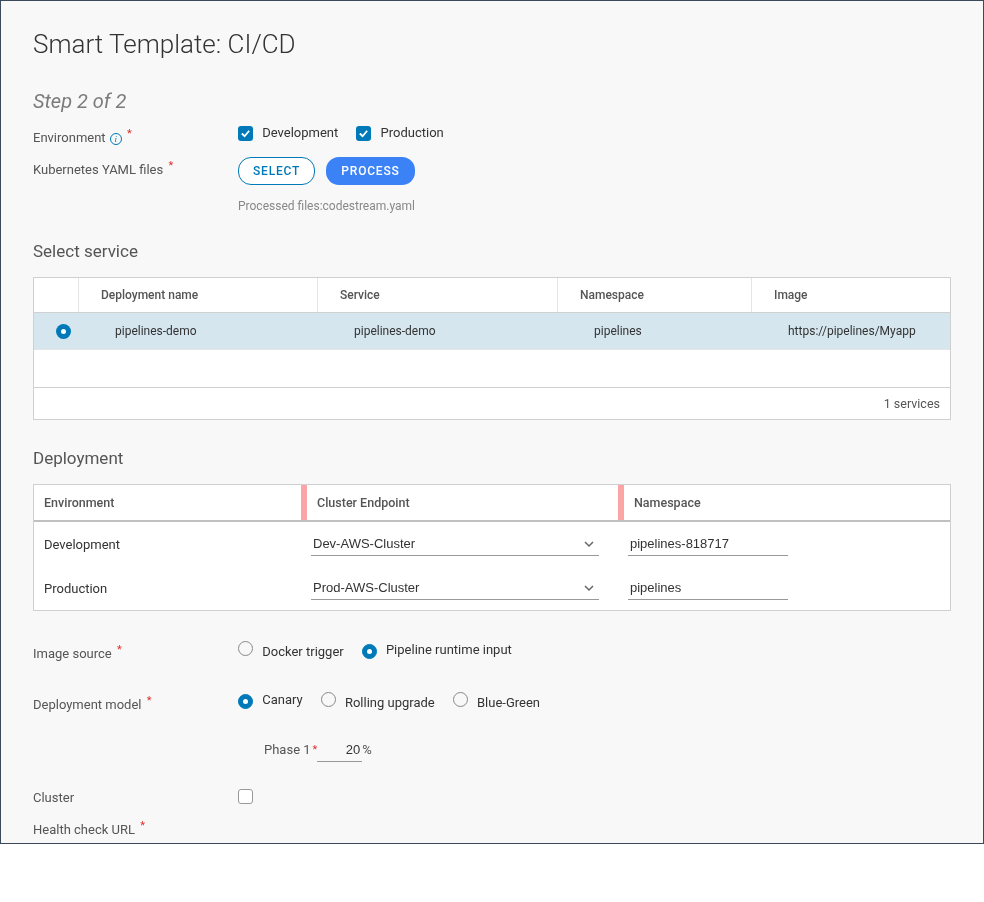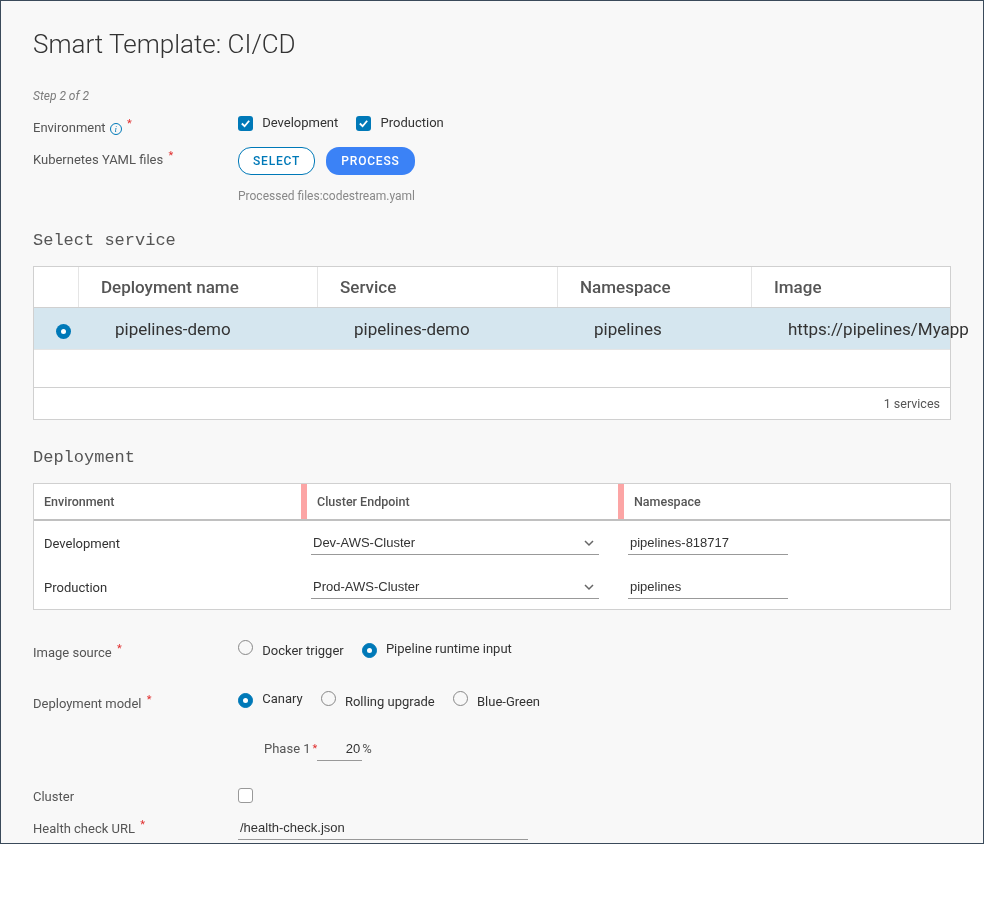--- a/index.html
+++ b/index.html
@@ -18,21 +18,21 @@
     padding: 18px 32px 20px 32px;
     position: relative;
   }
   .title {
     font-size: 26px;
     font-weight: 300;
     color: #333;
     margin: 10px 0 30px 0;
   }
   .step {
-    font-size: 12px;
+    font-size: 20px;
     font-style: italic;
     color: #7b7b7b;
     margin-bottom: 12px;
   }
   .form-row {
     display: flex;
     align-items: flex-start;
     margin-bottom: 12px;
   }
   .form-label {
@@ -104,30 +104,29 @@
   .processed-note {
     color: #888;
     font-size: 12px;
     margin-top: 14px;
   }
   .section-title {
     font-size: 17px;
     color: #555;
     font-weight: 400;
     margin: 28px 0 16px 0;
-    font-family: Liberation Mono, monospace;
   }
   .table {
     border: 1px solid #d0d0d0;
     width: 100%;
     background: #fff;
   }
   .tr { display: flex; align-items: center; }
   .th-row { border-bottom: 1px solid #d0d0d0; }
-  .th, .td { padding: 10px 22px; font-size: 17px; }
+  .th, .td { padding: 10px 22px; font-size: 12px; }
   .th { color: #555; font-weight: 500; border-left: 1px solid #e5e5e5; }
   .th:first-child { border-left: none; }
   .col-radio { flex: 0 0 38px; text-align: center; }
   .col-dep { flex: 0 0 239px; }
   .col-svc { flex: 0 0 240px; }
   .col-ns { flex: 0 0 194px; }
   .col-img { flex: 1; }
   .selected-row { background: #d5e6ef; }
   .spacer-row { height: 38px; border-top: 1px solid #e5e5e5; }
   .footer-row { border-top: 1px solid #d0d0d0; padding: 8px 10px; text-align: right; color: #555; font-size: 12.5px; }
@@ -354,23 +353,20 @@
     <div class="form-field">
       <span class="checkbox unchecked"></span>
     </div>
   </div>
 
   <div class="form-row">
     <div class="form-label">
       <span>Health check URL</span>
       <span class="req">*</span>
     </div>
-    <div class="form-field">
-      <input class="ul-input health" value="/health-check.json" style="">
-    </div>
   </div>
 
   <div class="footer-buttons">
     <span class="btn btn-primary">CREATE</span>
     <span class="btn btn-secondary">BACK</span>
     <span class="btn btn-secondary">CANCEL</span>
   </div>
 
 </div>
 

